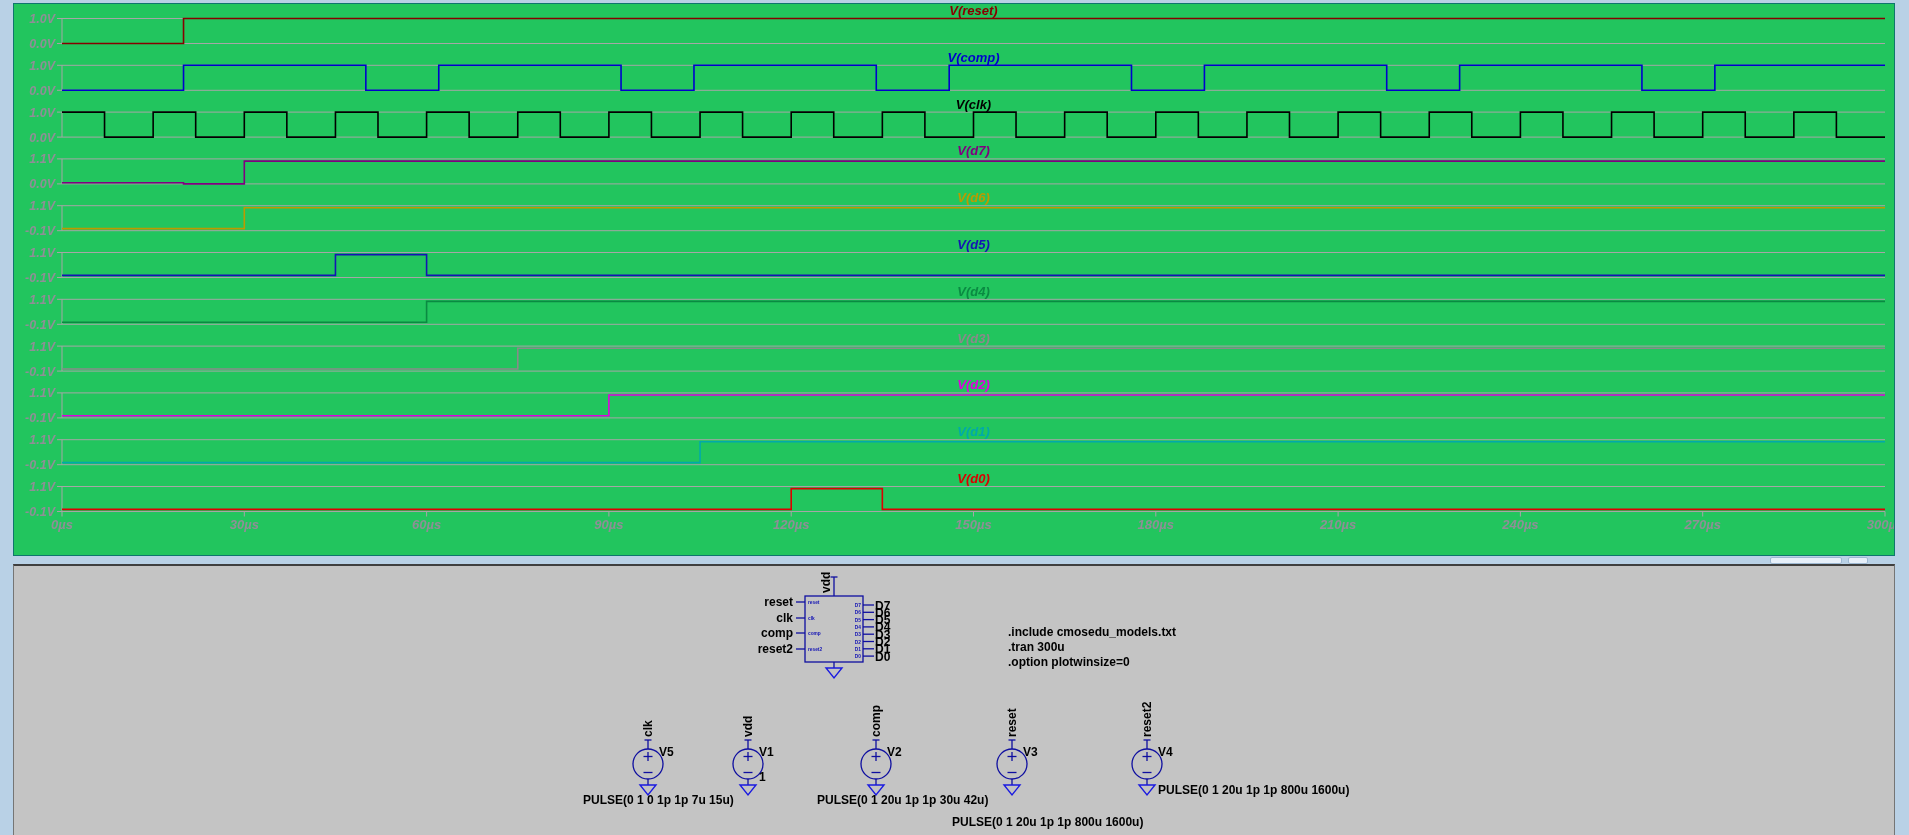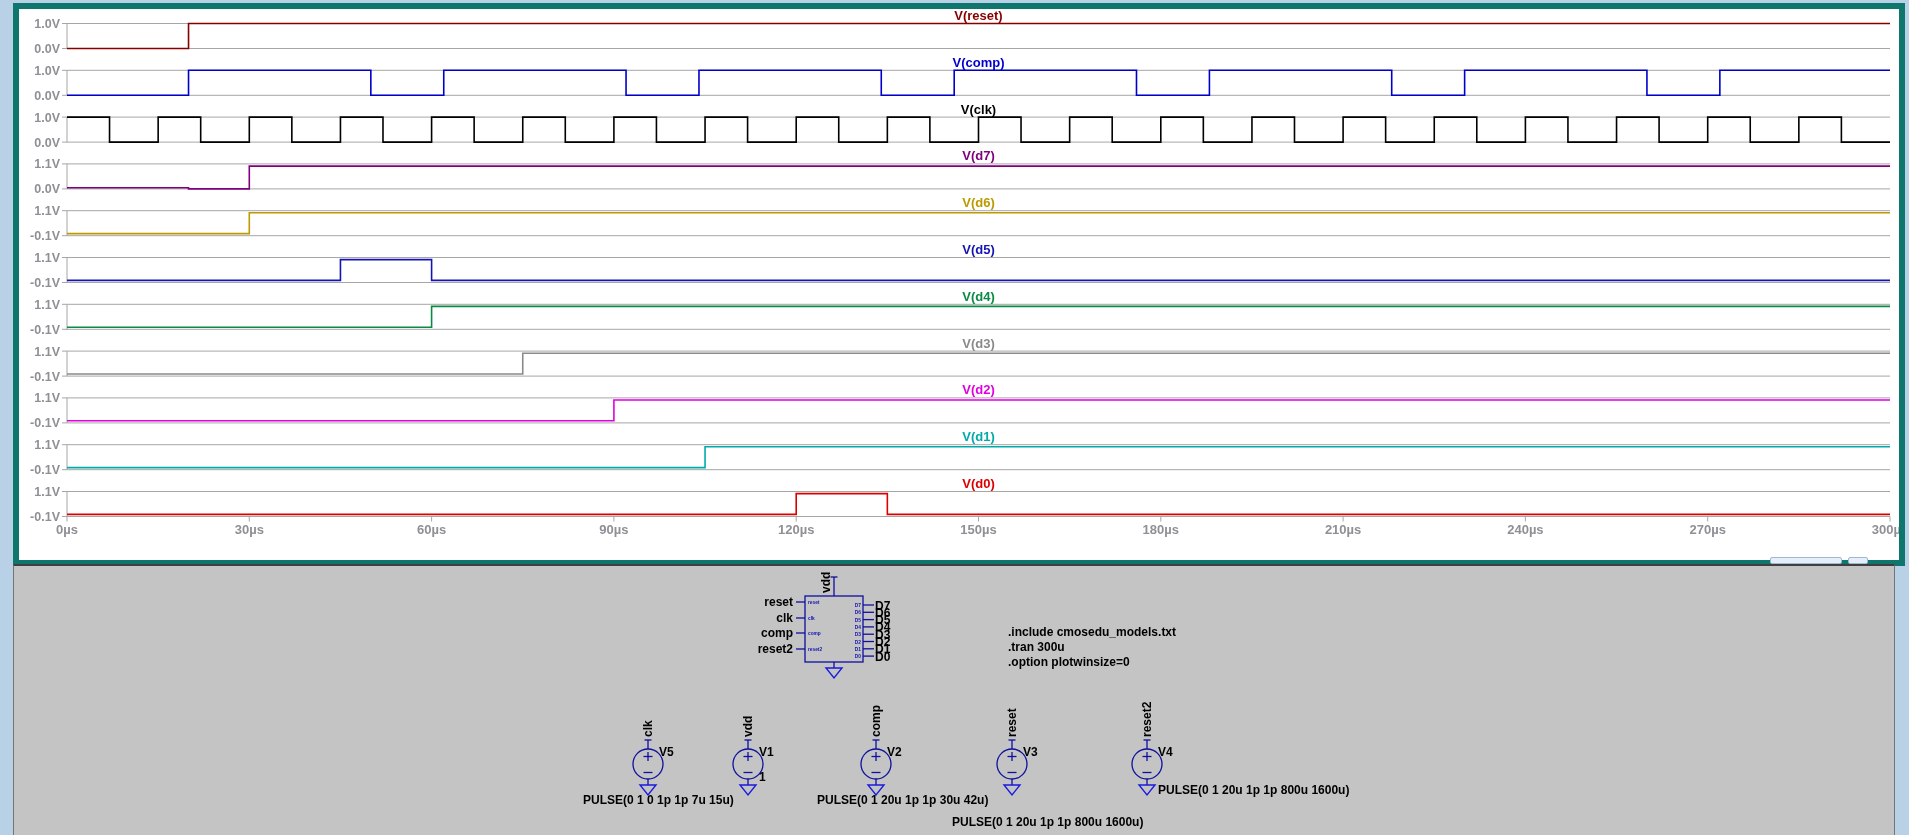--- a/index.html
+++ b/index.html
@@ -3,21 +3,21 @@
 <meta charset="utf-8">
 <style>
   html,body{margin:0;padding:0;}
   body{
     width:1909px;height:835px;position:relative;overflow:hidden;
     background:#b9d1e6;
     font-family:"Liberation Sans", sans-serif;
   }
   .wave-window{
     position:absolute;left:13px;top:3px;width:1880px;height:551px;
-    background:#ffffff;border:6px solid #0f766e;
+    background:#22c55e;border:1px solid #0f766e;font-style:italic;
   }
   .wave-window svg{display:block;width:1880px;height:551px;}
   .divider-mark{position:absolute;background:#e6eff9;border:1px solid #9db8d2;border-radius:2px;}
   .m1{left:1770px;top:557px;width:70px;height:5px;}
   .m2{left:1848px;top:557px;width:18px;height:5px;}
   .schem-window{
     position:absolute;left:13px;top:564px;width:1880px;height:271px;
     background:#c4c4c4;
     border-top:2px solid #3f3f3f;border-left:1px solid #757575;border-right:1px solid #757575;
   }

